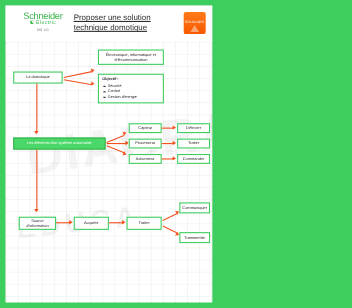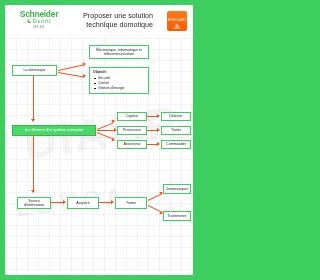--- a/index.html
+++ b/index.html
@@ -22,34 +22,34 @@
   
   .header{
     position:absolute;left:0;top:0;width:188px;height:33px;
     background:#ffffff;
   }
   .logo-left{
     position:absolute;left:6px;top:5px;width:56px;height:24px;
     text-align:center;line-height:1;
   }
   .logo-left .sch{
-    display:block;font-size:8.5px;font-weight:bold;color:#3ab54a;
+    display:block;font-size:8.5px;font-weight:normal;color:#3ab54a;
     letter-spacing:-0.3px;
   }
   .logo-left .ele{
     display:block;font-size:4.6px;color:#3ab54a;letter-spacing:0.4px;
     margin-top:0px;
   }
   .logo-left .ele:before{content:"\262F";font-size:5px;margin-right:1px;}
   .logo-left .sub{
     display:block;font-size:3.2px;color:#7a7a7a;margin-top:2px;letter-spacing:0.2px;
   }
   .title{
     position:absolute;left:62px;top:6px;width:86px;
-    text-align:right;font-size:7.2px;line-height:9px;color:#2b2b2b;
+    text-align:left;font-size:7.2px;line-height:9px;color:#2b2b2b;text-decoration:underline;
   }
   .logo-right{
     position:absolute;right:6px;top:6px;width:20px;height:20px;
     background:linear-gradient(#ff7a18,#f85a00);
     border-radius:2px;
     display:flex;align-items:center;justify-content:center;
     overflow:hidden;
   }
   .logo-right .lr-txt{
     font-size:3px;color:#ffffff;text-align:center;line-height:3.4px;

